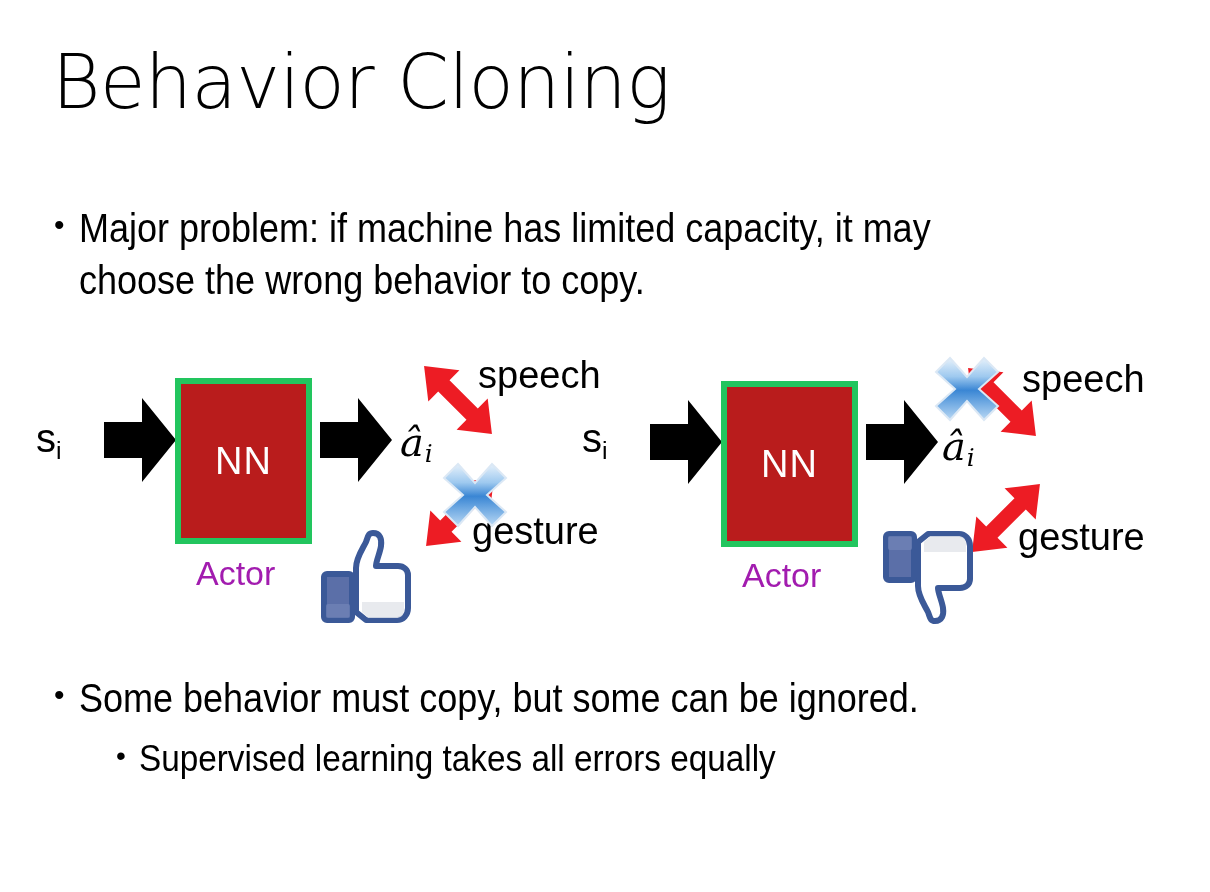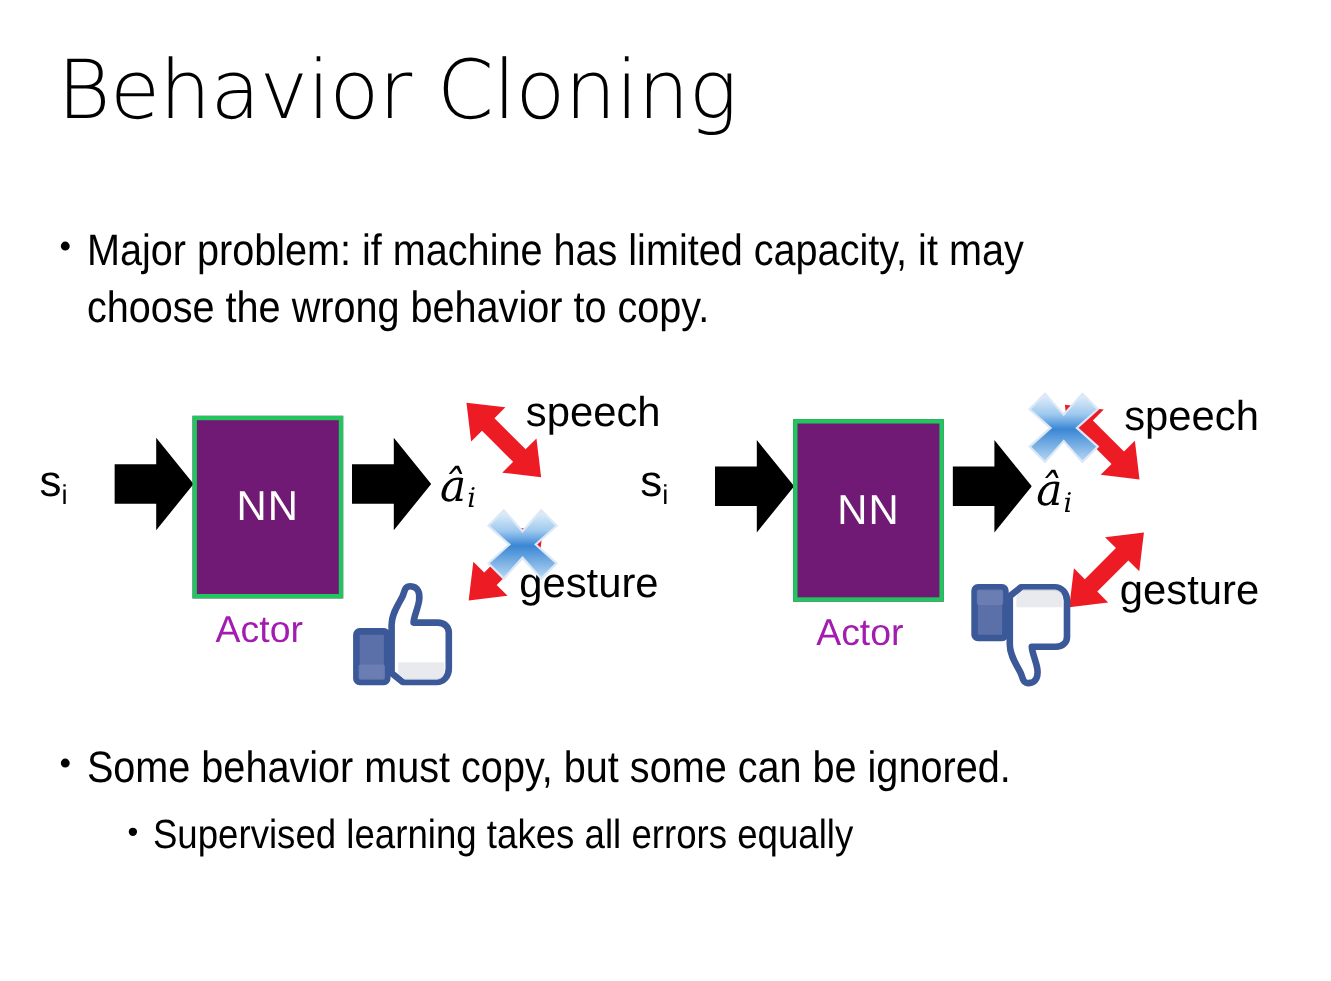--- a/index.html
+++ b/index.html
@@ -133,22 +133,22 @@
 
   .block-arrow {
     position: absolute;
     width: 72px;
     height: 92px;
   }
   .block-arrow svg { display: block; }
 
   .nn-box {
     position: absolute;
-    background: #701a75;
-    border: 4px solid #22c55e;
+    background: #b91c1c;
+    border: 6px solid #22c55e;
     display: flex;
     align-items: center;
     justify-content: center;
     box-sizing: border-box;
   }
   .nn-box-label {
     color: #ffffff;
     font-family: "Liberation Sans", sans-serif;
     font-size: 38px;
     letter-spacing: 1px;

